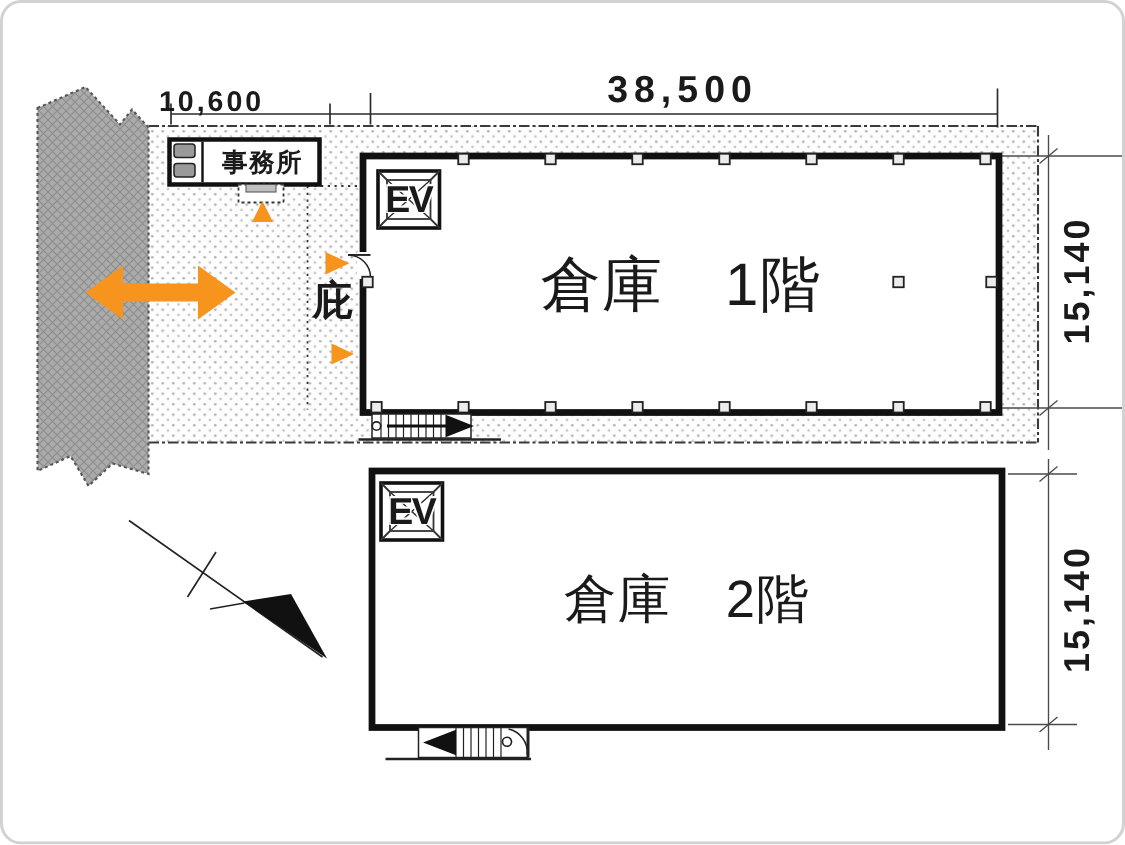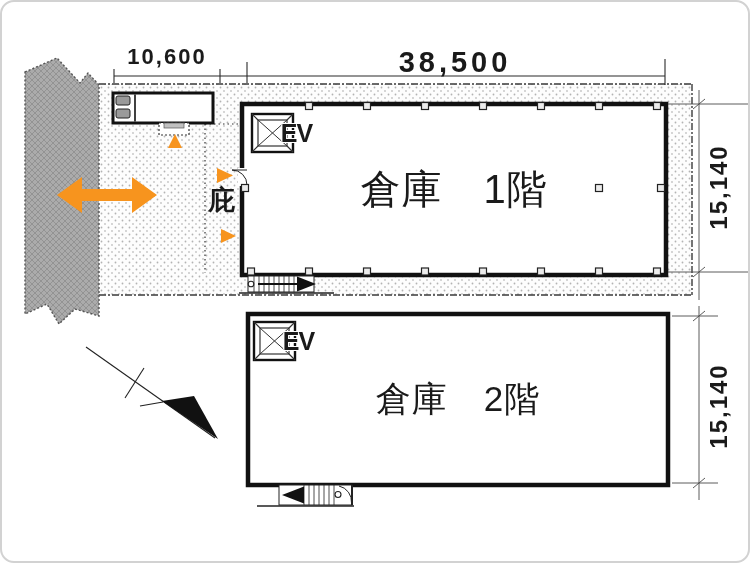--- a/index.html
+++ b/index.html
@@ -4,32 +4,32 @@
 <style>
   html,body{margin:0;padding:0;background:#fff;}
   .canvas{
     position:relative;width:750px;height:563px;box-sizing:border-box;
     background:#fff;border:2px solid #d2d2d2;border-radius:14px;overflow:hidden;
     font-family:"Liberation Sans","DejaVu Sans",sans-serif;color:#1a1a1a;
   }
   .plan-svg{position:absolute;left:0;top:0;}
   .lbl{position:absolute;color:#1a1a1a;white-space:nowrap;}
   .dim{font-weight:bold;letter-spacing:2px;}
-  .dim-10600{left:104px;top:42px;width:122px;text-align:center;font-size:22px;}
-  .dim-38500{left:243px;top:44px;width:420px;text-align:center;font-size:29px;letter-spacing:4px;}
+  .dim-10600{left:104px;top:56px;width:122px;font-size:19px;}
+  .dim-38500{left:243px;top:44px;width:420px;text-align:center;font-size:25px;letter-spacing:4px;}
   .dim-v{width:140px;height:30px;text-align:center;font-size:24px;letter-spacing:2px;transform:rotate(-90deg);}
   .dim-15140-f1{left:648px;top:170px;}
   .dim-15140-f2{left:648px;top:389px;}
   .office-label{left:134px;top:95px;width:78px;text-align:center;font-size:17px;font-weight:bold;letter-spacing:1px;}
   .canopy-label{left:206px;top:180px;font-size:27px;font-weight:bold;}
   .room-label{display:flex;align-items:center;justify-content:center;font-weight:normal;letter-spacing:1px;}
   .floor1-label{left:240px;top:102px;width:424px;height:171px;font-size:40px;}
   .floor2-label{left:246px;top:312px;width:420px;height:171px;font-size:35px;}
   .ev-label{display:flex;align-items:center;justify-content:center;font-size:25px;font-weight:bold;letter-spacing:-1px;
-    text-shadow:-1px -1px 0 #fff,1px -1px 0 #fff,-1px 1px 0 #fff,1px 1px 0 #fff;margin-left:24px;}
+    text-shadow:-1px -1px 0 #fff,1px -1px 0 #fff,-1px 1px 0 #fff,1px 1px 0 #fff;}
   .ev1{left:250px;top:112px;width:41px;height:38px;}
   .ev2{left:252px;top:320px;width:41px;height:38px;}
 </style>
 </head>
 <body>
 
 <div class="canvas">
 
   <svg class="plan-svg" width="750" height="563" viewBox="0 0 750 563">
     <defs>
@@ -190,20 +190,21 @@
       <polygon points="215,166 215,181 231,173.5"></polygon>
       <polygon points="219,227 219,241 234,234"></polygon>
     </g>
   </svg>
 
   <div class="lbl dim dim-10600">10,600</div>
   <div class="lbl dim dim-38500">38,500</div>
   <div class="lbl dim dim-v dim-15140-f1">15,140</div>
   <div class="lbl dim dim-v dim-15140-f2">15,140</div>
 
+  <div class="lbl office-label">事務所</div>
   <div class="lbl canopy-label">庇</div>
 
   <div class="lbl room-label floor1-label">倉庫　1階</div>
   <div class="lbl room-label floor2-label">倉庫　2階</div>
 
   <div class="lbl ev-label ev1">EV</div>
   <div class="lbl ev-label ev2">EV</div>
 </div>
 
 </body></html>

